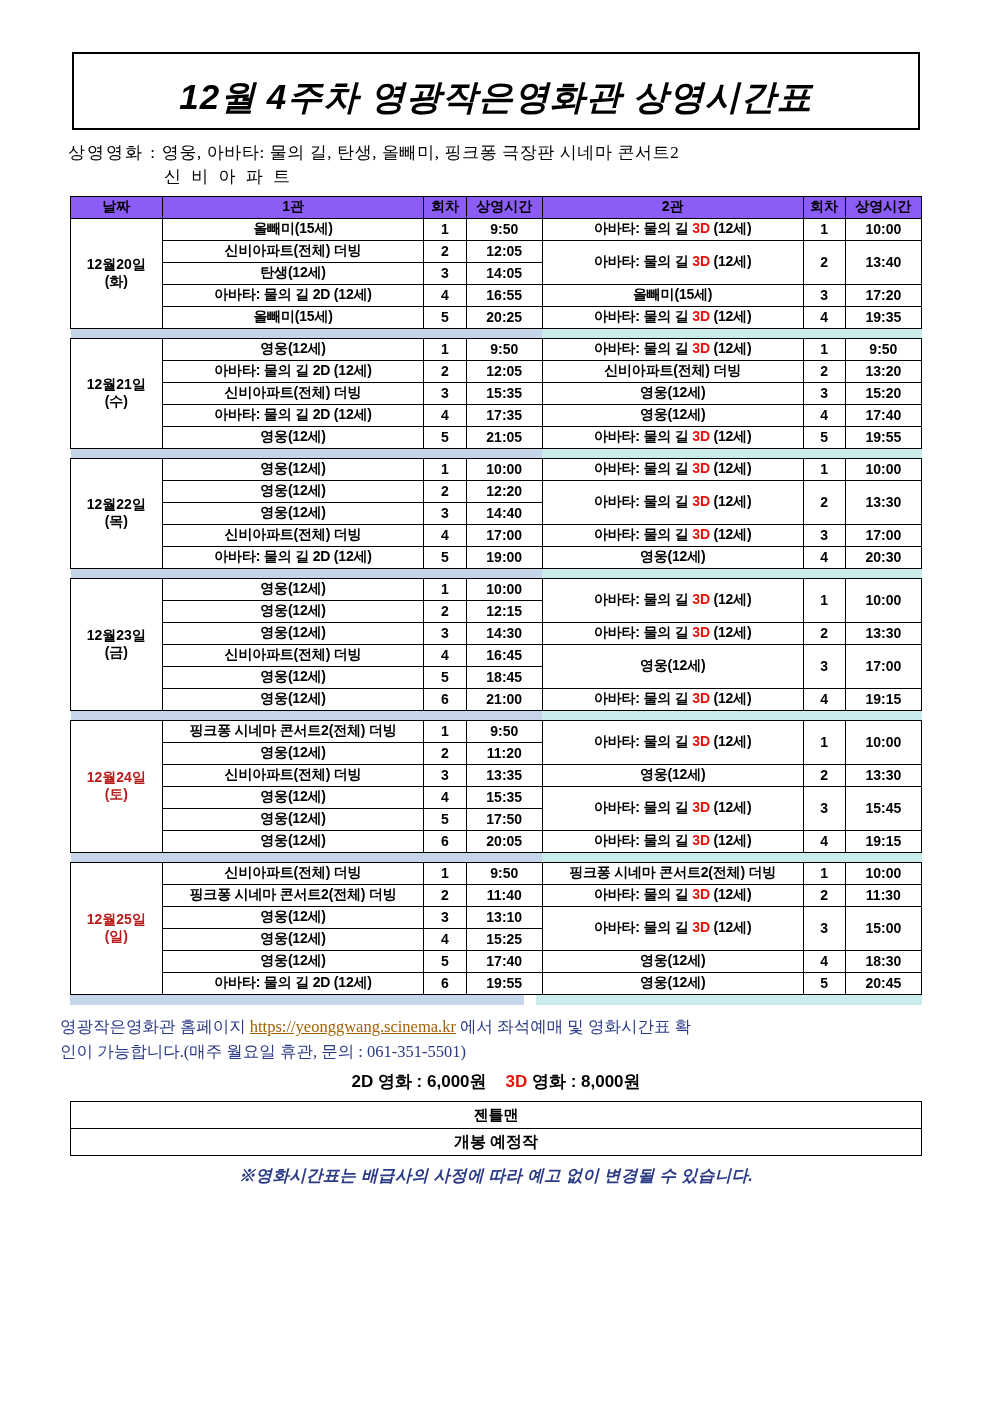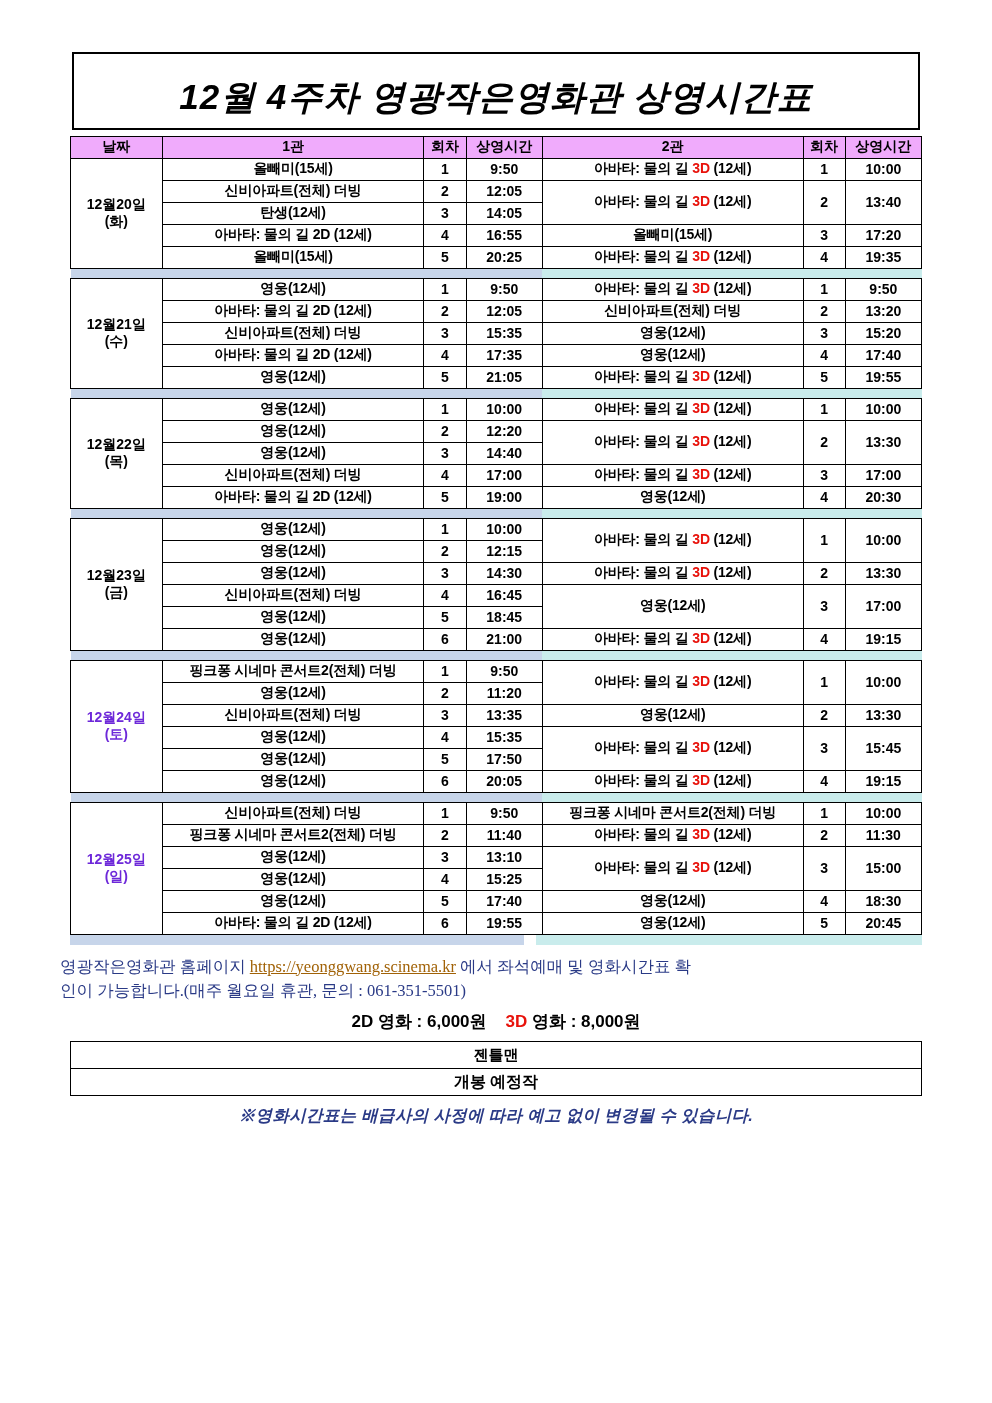--- a/index.html
+++ b/index.html
@@ -59,40 +59,40 @@
   table.sched td, table.sched th {
     border: 1px solid #000;
     font-size: 14px;
     padding: 0;
     height: 21px;
     text-align: center;
     vertical-align: middle;
     font-weight: bold;
   }
   thead th {
-    background: #f0abfc;
+    background: #8b5cf6;
     font-size: 15px;
     height: 25px;
     font-weight: bold;
   }
   th.c-date { width: 88px; }
   th.c-movie1 { width: 253px; }
   th.c-no1 { width: 40px; }
   th.c-time1 { width: 73px; }
   th.c-movie2 { width: 252px; margin-left: 12px; }
   th.c-no2 { width: 40px; }
   th.c-time2 { width: 73px; }
 
   td.date-cell {
     font-size: 18px;
     font-weight: bold;
     line-height: 1.25;
     font-family: "Liberation Sans", sans-serif;
   }
-  td.date-cell .d-red { color: #6d28d9; }
+  td.date-cell .d-red { color: #b91c1c; }
   td.movie {
     text-align: left;
     padding-left: 5px;
     font-size: 14.5px;
     font-weight: bold;
     letter-spacing: -0.2px;
   }
   td.movie .three-d { color: #e8120b; }
   td.num { font-size: 14px; font-weight: bold; }
   td.time { font-size: 14.5px; font-weight: bold; }
@@ -162,20 +162,25 @@
 </style>
 </head>
 <body>
 
 <div class="page">
 
   <div class="title-box">
     <div class="title-text">12월 4주차 영광작은영화관 상영시간표</div>
   </div>
 
+  <div class="subline">
+    <span class="lbl">상영영화 :</span>
+    <span>영웅, 아바타: 물의 길, 탄생, 올빼미, 핑크퐁 극장판 시네마 콘서트2</span>
+    <span class="second">신 비  아 파 트</span>
+  </div>
 
   <table class="sched">
     <thead>
       <tr>
         <th class="c-date">날짜</th>
         <th class="c-movie1">1관</th>
         <th class="c-no1">회차</th>
         <th class="c-time1">상영시간</th>
         <th class="c-movie2">2관</th>
         <th class="c-no2">회차</th>

